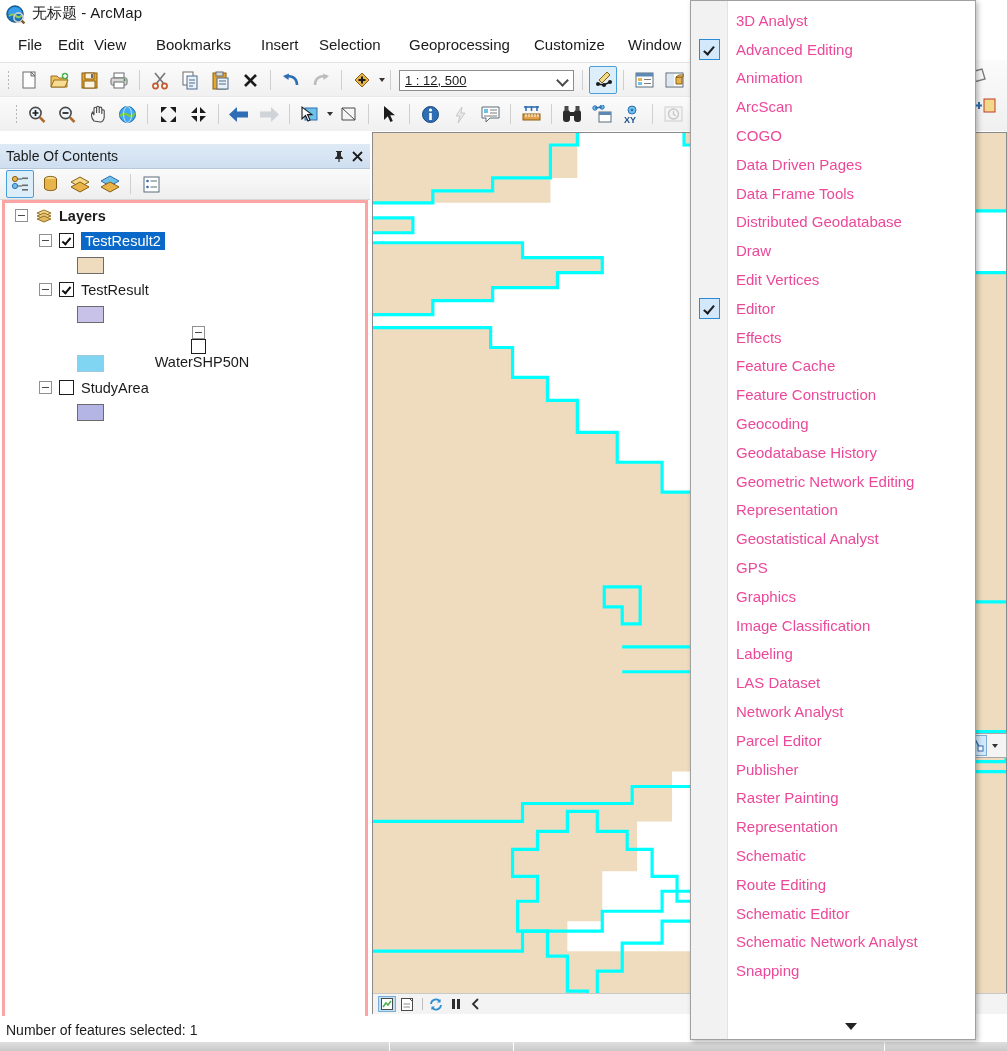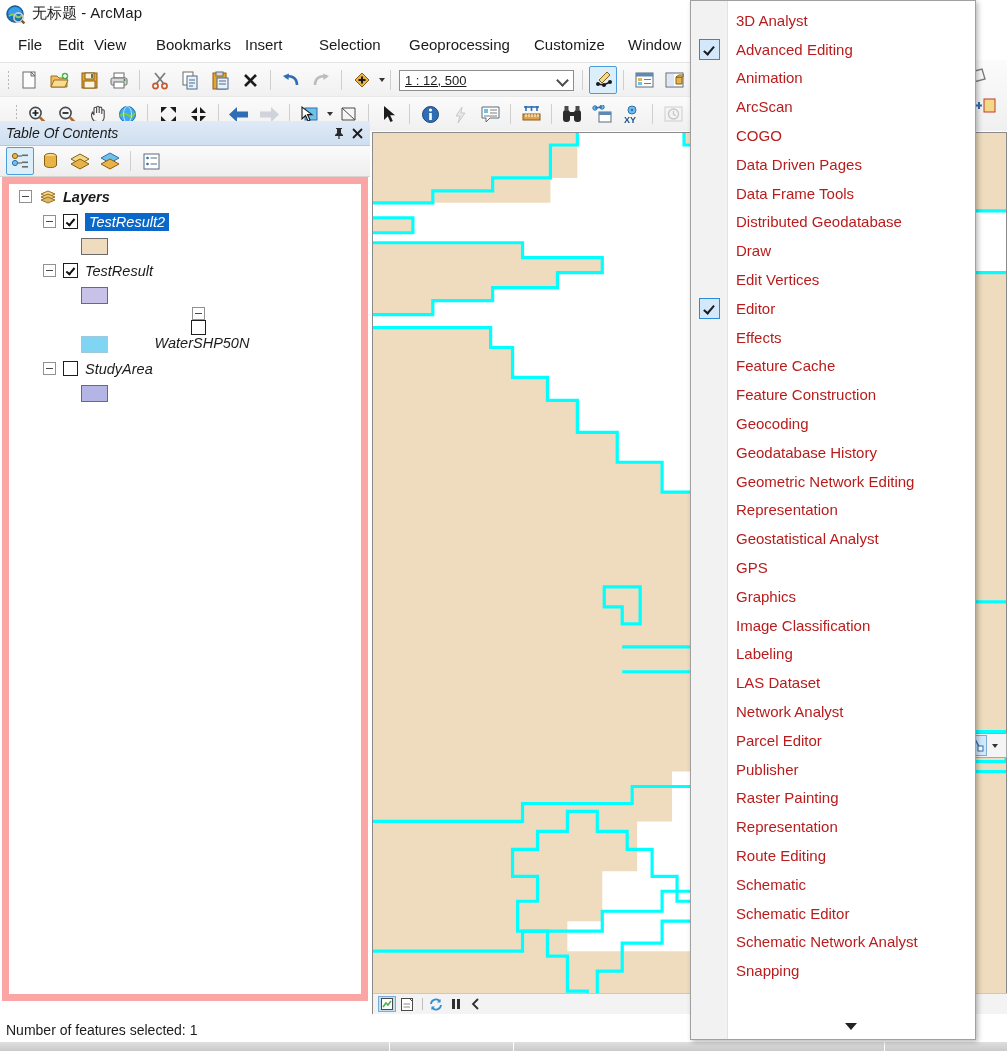--- a/index.html
+++ b/index.html
@@ -33,29 +33,29 @@
   .tbtn.dis{opacity:.42;}
   .sep{width:1px;height:20px;background:#cfcfcf;margin:0 5px;}
   .scalebox{width:175px;height:21px;border:1px solid #8d8d8d;background:#fff;
             display:flex;align-items:center;padding:0 2px 0 5px;margin:0 3px;font-size:13px;box-sizing:border-box;}
   .scalebox .sv{flex:1;white-space:nowrap;text-decoration:underline;}
   .chev{width:9px;height:9px;border-right:2px solid #4a4a4a;border-bottom:2px solid #4a4a4a;transform:rotate(45deg);}
   .tinycaret{width:0;height:0;border-left:3px solid transparent;border-right:3px solid transparent;border-top:4px solid #333;margin-left:2px;}
   .overflow{margin-left:auto;width:14px;display:flex;flex-direction:column;align-items:center;justify-content:center;height:100%;}
   .overflow .bar{width:9px;height:2px;background:#555;}
   
-  #toc{position:absolute;left:0;top:121px;width:370px;height:882px;background:#fff;font-style:italic;}
+  #toc{position:absolute;left:0;top:144px;width:370px;height:882px;background:#fff;}
   #toc .hdr{height:24px;background:linear-gradient(#dfeaf6,#cfdff0);
             display:flex;align-items:center;padding:0 4px 0 6px;border-bottom:1px solid #b8c9dc;}
   #toc .hdr .t{flex:1;font-size:14px;color:#1b1b1b;}
   #toc .hdr .b{width:18px;height:18px;display:flex;align-items:center;justify-content:center;cursor:default;font-size:13px;}
   #toc .tools{height:30px;background:linear-gradient(#fbfbfb,#eeeeee);display:flex;align-items:center;padding-left:5px;
               border-bottom:1px solid #d6d6d6;}
   #toc .tools .tbtn{width:26px;height:26px;}
-  #toc .tree{position:absolute;left:2px;top:56px;right:2px;bottom:2px;border:7px solid #fca5a5;background:#fff;overflow:hidden;}
+  #toc .tree{position:absolute;left:2px;top:56px;right:2px;bottom:2px;border:3px solid #fca5a5;background:#fff;overflow:hidden;}
   .node{display:flex;align-items:center;height:25px;padding-left:8px;}
   .expander{width:11px;height:11px;border:1px solid #919191;background:#fff;
             display:flex;align-items:center;justify-content:center;margin-right:7px;flex:0 0 auto;cursor:default;}
   .expander .minus{width:7px;height:1px;background:#4a4a4a;}
   .cbx{width:13px;height:13px;border:1px solid #1d1d1d;background:#fff;margin-right:7px;flex:0 0 auto;
        display:flex;align-items:center;justify-content:center;cursor:default;}
   .cbx .tick{width:9px;height:9px;position:relative;}
   .cbx .tick:after{content:"";position:absolute;left:2px;top:0px;width:3px;height:7px;
                    border-right:2px solid #111;border-bottom:2px solid #111;transform:rotate(40deg);}
   .lyr-icon{width:18px;height:14px;margin-right:6px;flex:0 0 auto;}
@@ -88,21 +88,21 @@
             background:#ffffff;border:1px solid #a0a0a0;box-sizing:border-box;
             box-shadow:2px 2px 5px rgba(0,0,0,.28);overflow:hidden;}
   #dropdown .gutter{position:absolute;left:0;top:0;width:36px;height:100%;
                     background:#f2f2f2;border-right:1px solid #e3e3e3;}
   #dropdown .items{position:absolute;left:0;top:5px;width:100%;}
   .dd-item{position:relative;height:28.8px;display:flex;align-items:center;cursor:default;}
   .dd-item .mark{position:absolute;left:8px;top:4px;width:21px;height:21px;box-sizing:border-box;}
   .dd-item.checked .mark{background:#d3e9fb;border:1px solid #2a8ad4;}
   .dd-item.checked .mark:after{content:"";position:absolute;left:6px;top:4px;width:4px;height:9px;
         border-right:2px solid #1b1b1b;border-bottom:2px solid #1b1b1b;transform:rotate(40deg);}
-  .dd-item .dtext{margin-left:45px;font-size:15px;color:#b91c1c;white-space:nowrap;}
+  .dd-item .dtext{margin-left:45px;font-size:15px;color:#ec4899;white-space:nowrap;}
   #dropdown .scrolldown{position:absolute;left:36px;right:0;bottom:4px;height:18px;
                         display:flex;align-items:center;justify-content:center;cursor:default;}
   #dropdown .scrolldown i{width:0;height:0;border-left:6px solid transparent;border-right:6px solid transparent;border-top:7px solid #222;display:block;}
 </style>
 </head>
 <body>
 
 <div id="titlebar">
   <span class="app-icon">
     <svg width="19" height="19" viewBox="0 0 19 19">
@@ -114,21 +114,21 @@
     </svg>
   </span>
   <span class="title-text">无标题 - ArcMap</span>
 </div>
 
 <div id="menubar">
   <span class="mi" style="left:12px">File</span>
   <span class="mi" style="left:52px">Edit</span>
   <span class="mi" style="left:88px">View</span>
   <span class="mi" style="left:150px">Bookmarks</span>
-  <span class="mi" style="left:239px">Insert</span>
+  <span class="mi" style="left:255px">Insert</span>
   <span class="mi" style="left:313px">Selection</span>
   <span class="mi" style="left:403px">Geoprocessing</span>
   <span class="mi" style="left:528px">Customize</span>
   <span class="mi" style="left:622px">Window</span>
 </div>
 
 <div id="tb1">
   <div class="tbrow">
     <div class="grip"></div>
 
@@ -822,25 +822,25 @@
       <div class="dd-item">
         <span class="mark"></span>
         <span class="dtext">Raster Painting</span>
       </div>
       <div class="dd-item">
         <span class="mark"></span>
         <span class="dtext">Representation</span>
       </div>
       <div class="dd-item">
         <span class="mark"></span>
+        <span class="dtext">Schematic</span>
+      </div>
+      <div class="dd-item">
+        <span class="mark"></span>
         <span class="dtext">Route Editing</span>
-      </div>
-      <div class="dd-item">
-        <span class="mark"></span>
-        <span class="dtext">Schematic</span>
       </div>
       <div class="dd-item">
         <span class="mark"></span>
         <span class="dtext">Schematic Editor</span>
       </div>
       <div class="dd-item">
         <span class="mark"></span>
         <span class="dtext">Schematic Network Analyst</span>
       </div>
       <div class="dd-item">

